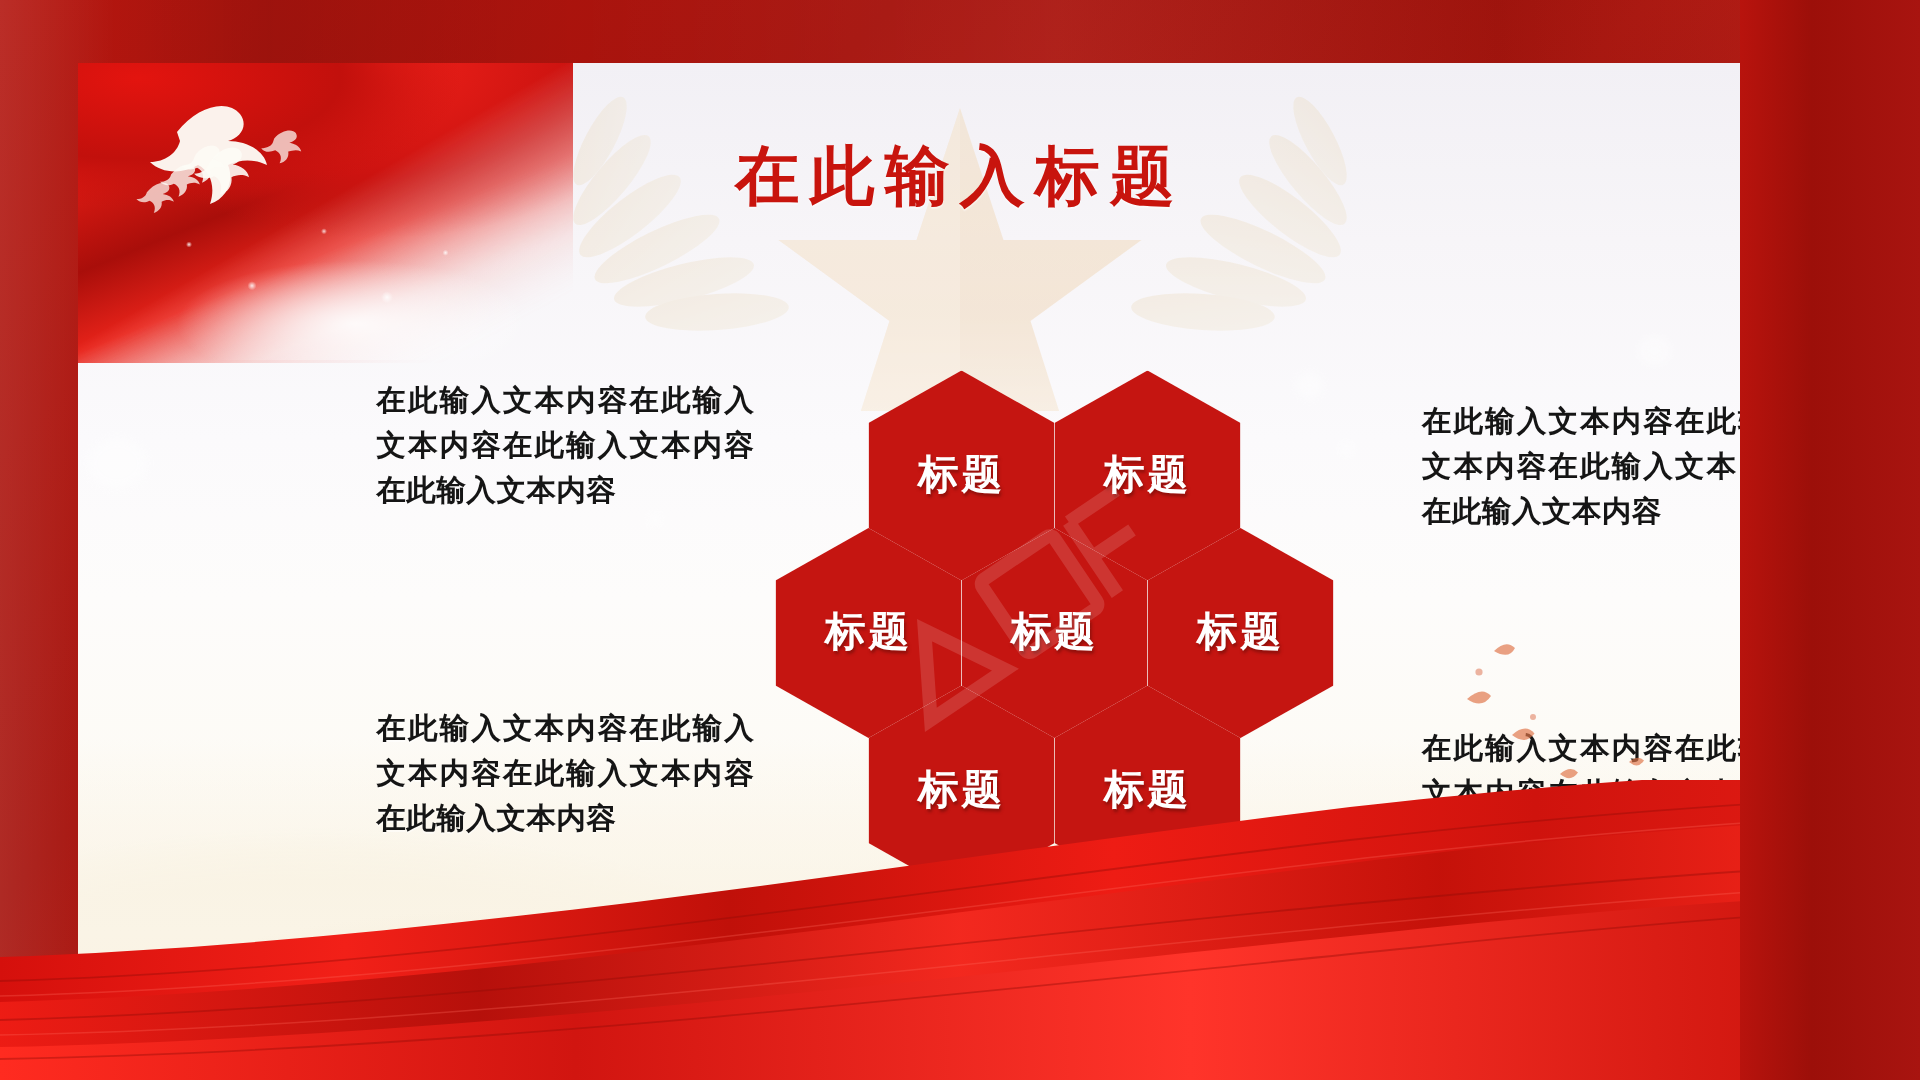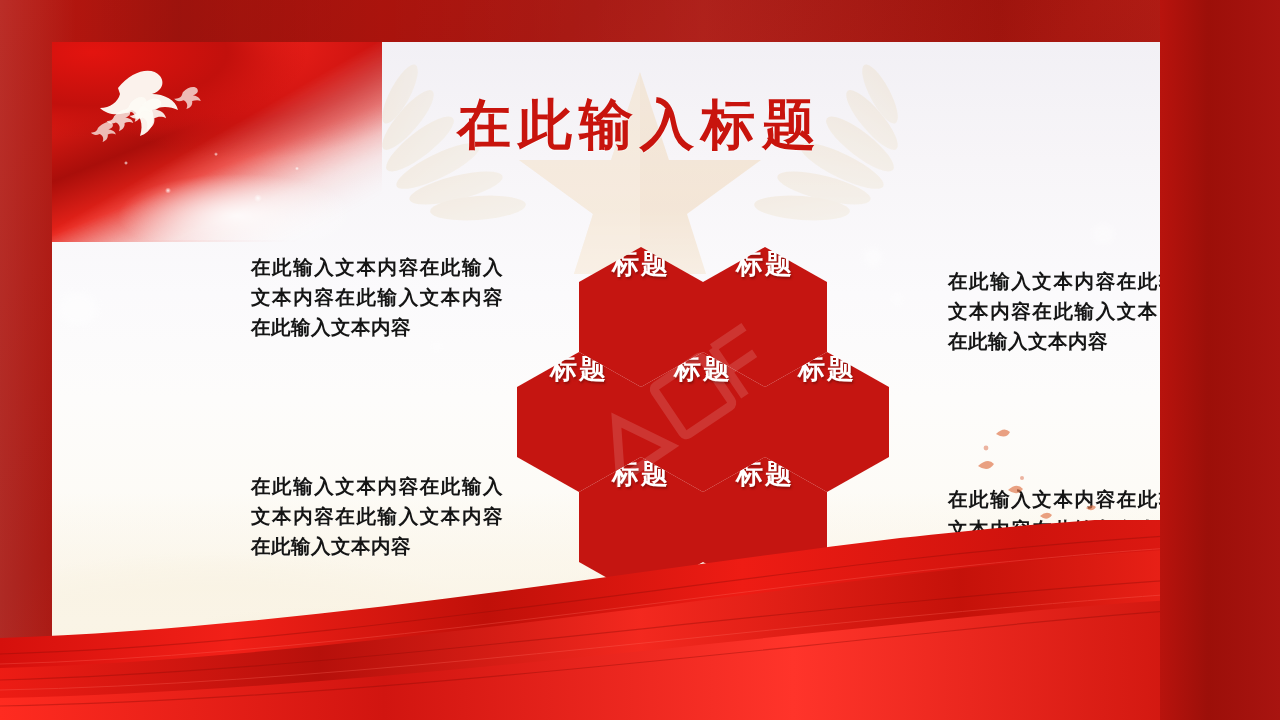--- a/index.html
+++ b/index.html
@@ -87,21 +87,21 @@
       radial-gradient(ellipse 170px 60px at 55% 78%,rgba(255,255,255,.85) 0%,rgba(255,255,255,0) 70%);
   }
 
   
   #silk-ribbon{position:absolute;left:0;bottom:0;width:1280px;height:200px;pointer-events:none;}
   #silk-right{position:absolute;right:0;top:0;width:120px;height:720px;pointer-events:none;}
 
   
   #slide-title{
     position:absolute;left:0;right:0;top:52px;text-align:center;
-    font-size:54px;font-weight:bold;color:#c8140d;
+    font-size:43px;font-weight:bold;color:#c8140d;
     letter-spacing:7px;line-height:1.18;
     font-family:"Liberation Serif","DejaVu Serif",serif;
     text-shadow:0 1px 1px rgba(255,255,255,.55);
     white-space:nowrap;
   }
 
   
   .text-block{
     position:absolute;width:252px;
     font-size:19.5px;font-weight:bold;color:#151515;
@@ -114,21 +114,21 @@
   #text-bottom-left{left:199px;top:430px;}
   #text-top-right  {left:896px;top:225px;}
   #text-bottom-right{left:896px;top:443px;}
 
   
   #hex-cluster{position:absolute;left:465px;top:205px;width:368px;height:312px;}
   .hex{
     position:absolute;width:124px;height:140px;
     background:#c51511;
     clip-path:polygon(50% 0%,100% 25%,100% 75%,50% 100%,0% 75%,0% 25%);
-    display:flex;justify-content:center;
+    display:flex;align-items:center;justify-content:center;
     filter:drop-shadow(1px 2px 2px rgba(120,20,15,.30));
   }
   .hex .hex-label{
     font-size:27px;font-weight:bold;color:#ffffff;letter-spacing:2px;
     font-family:"Liberation Serif","DejaVu Serif",serif;
     text-shadow:1px 2px 2px rgba(100,12,8,.55);
     transform:translateY(-1px);
     white-space:nowrap;
   }
   

